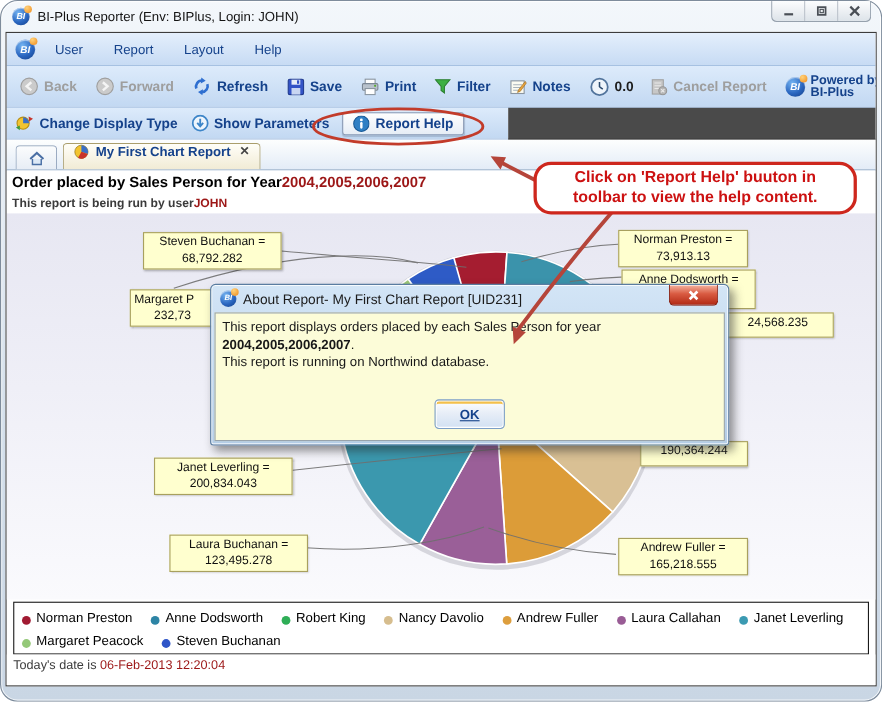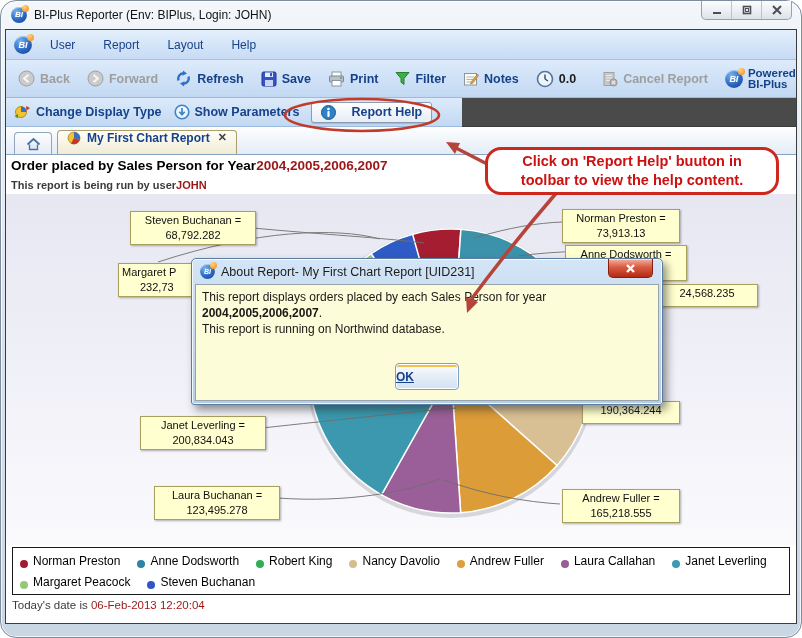--- a/index.html
+++ b/index.html
@@ -45,21 +45,21 @@
   .tb-item{display:flex;align-items:center;gap:5px;margin-right:17px;white-space:nowrap}
   .tb-right{margin-left:auto;display:flex;align-items:center}
   .tb-disabled{color:#9e9e9e}
   .powered{line-height:11px;font-size:11.5px}
 
   .toolbar2row{height:29px;flex:0 0 29px;display:flex}
   .toolbar2{width:440px;background:linear-gradient(#ddebfb,#c2d8f2);
        border-bottom:1px solid #9cbade;display:flex;align-items:center;
        padding:0 8px;font-size:12.5px;font-weight:bold;color:#15428b}
   .tb2-item{display:flex;align-items:center;gap:5px;margin-right:12px;white-space:nowrap}
-  .help-btn{display:flex;gap:15px;padding:2px 9px;
+  .help-btn{display:flex;gap:5px;padding:2px 9px;
        background:linear-gradient(#fefefe,#e6edf6);border:1px solid #8d9cb5;
        border-radius:3px;box-shadow:0 1px 1px rgba(60,80,110,.25)}
   .dark-panel{flex:1;background:#4a4a4a;border-bottom:1px solid #3a3a3a}
 
   .tabbar{height:27px;flex:0 0 27px;background:linear-gradient(#fdfefe,#e3ecf7);
        border-bottom:1px solid #87a2c1;display:flex;align-items:flex-end;padding:0 0 0 8px;gap:5px}
   .tab-home{width:36px;height:21px;display:flex;align-items:center;justify-content:center;
        background:linear-gradient(#fbfcfd,#e7edf5);border:1px solid #93a4bc;border-bottom:none;
        border-radius:4px 4px 0 0}
   .tab-active{height:23px;display:flex;align-items:flex-start;gap:6px;padding:0 9px;
@@ -104,21 +104,21 @@
        background:linear-gradient(#f4b3a0,#d95b42 45%,#b22a15);
        border:1px solid #8a1f0f;border-top:none;border-radius:0 0 5px 5px;
        display:flex;align-items:center;justify-content:center;color:#fff;font-weight:bold;
        font-size:11px;text-shadow:0 1px 1px #78190b;box-shadow:inset 0 1px 0 rgba(255,255,255,.55)}
   .dialog-body{position:absolute;left:3px;right:3px;top:25px;bottom:3px;
        background:#fcfcd8;border:1px solid #98a3ab;padding:4px 6px;
        font-size:12px;color:#181818;line-height:16px}
   .ok-btn{position:absolute;left:50%;transform:translateX(-50%);bottom:10px;width:62px;height:25px;
        background:linear-gradient(#feffff,#e8eef7 45%,#d2e1f3);
        border:1px solid #7c9fc7;border-radius:4px;color:#15428b;font-weight:bold;font-size:12px;
-       display:flex;align-items:center;
+       display:flex;align-items:center;justify-content:center;
        box-shadow:inset 0 0 0 1px #fff,inset 0 3px 0 #f3c04a}
   .ok-btn span{text-decoration:underline}
 
   
   .annot-box{position:absolute;left:484px;top:146px;width:288px;height:42px;
        background:#fff;border:3px solid #ce271d;border-radius:16px;z-index:8;
        display:flex;flex-direction:column;align-items:center;justify-content:center;
        color:#cc1111;font-weight:bold;font-size:14.5px;line-height:19px;white-space:nowrap}
   .overlay-svg{position:absolute;inset:0;z-index:7;pointer-events:none}
 
@@ -220,21 +220,21 @@
       <span class="tb-item">
         <svg width="16" height="16">
             <rect x="1.5" y="2.5" width="12" height="11.5" fill="#fbfbf2" stroke="#8a95a0"></rect>
             <path d="M3.5,6 h8 M3.5,8.5 h8 M3.5,11 h5" stroke="#a8b2bc" stroke-width="1"></path>
             <path d="M14.5,3 L8.5,10.5 L7.5,13 L10,12 L15.5,4.5 Z" fill="#e8a33d" stroke="#9c6b1e" stroke-width=".6"></path>
           </svg>
         <span>Notes</span>
       </span>
 
       <span class="tb-right">
-        <span class="tb-item" style="margin-right:26px">
+        <span class="tb-item" style="margin-right:15px">
           <svg width="18" height="18">
               <circle cx="9" cy="9" r="7.5" fill="#eef4fb" stroke="#52749c" stroke-width="1.6"></circle>
               <path d="M9,9 L9,4.5 M9,9 L12,11" stroke="#2b4a6e" stroke-width="1.4"></path>
             </svg>
           <span style="color:#1c1c1c">0.0</span>
         </span>
         <span class="tb-item tb-disabled">
           <svg width="16" height="16">
               <rect x="2" y="1.5" width="10" height="13" fill="#c7c7c7" stroke="#a2a2a2"></rect>
               <path d="M4,4.5 h6 M4,7 h6 M4,9.5 h4" stroke="#e9e9e9"></path>

